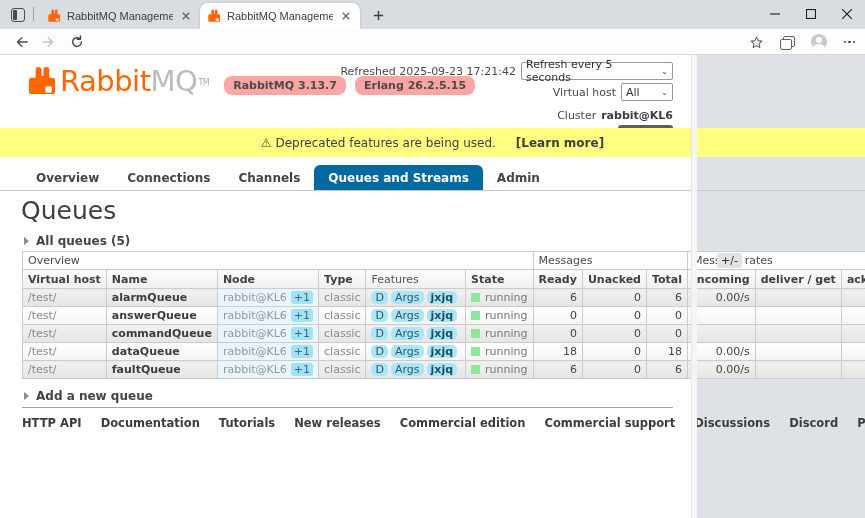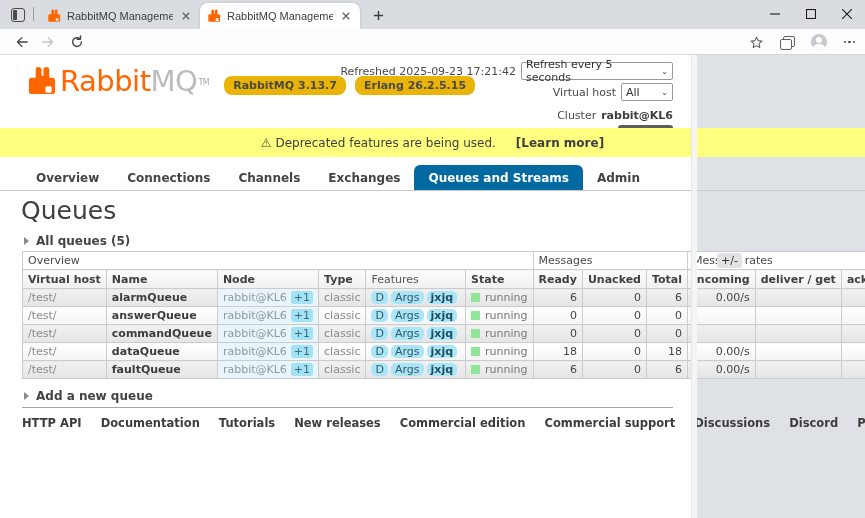--- a/index.html
+++ b/index.html
@@ -54,21 +54,21 @@
   
   .page { position:absolute; left:0; top:55px; width:697px; height:463px; background:#fff; font-size:12px; color:#484848; }
   .scroll-gutter { position:absolute; right:0; top:0; bottom:0; width:6px; background:#f5f5f5; border-left:1px solid #e6e6e6; }
 
   .rmq-head { position:absolute; left:26px; top:9px; display:flex; align-items:center; }
   .logo-mark { width:31px; height:31px; }
   .wordmark { font-size:29px; letter-spacing:-0.5px; margin-left:3px; color:#ff6600; }
   .wordmark .mq { color:#bcbcbc; }
   .wordmark .tm { font-size:8px; color:#a9a9a9; vertical-align:6px; margin-left:1px; }
   .ver-badges { display:flex; gap:9px; margin-left:15px; margin-top:8px; }
-  .ver-badge { background:#eab308; border-radius:8px; padding:3px 9px; font-size:11px; font-weight:bold; color:#4a4a4a; }
+  .ver-badge { background:#fca5a5; border-radius:8px; padding:3px 9px; font-size:11px; font-weight:bold; color:#4a4a4a; }
 
   .head-right { position:absolute; right:24px; top:7px; text-align:left; font-size:11px; color:#4a4a4a; }
   .head-right .row { margin-bottom:3px; display:flex; justify-content:flex-end; align-items:center; gap:5px; }
   .head-right b { color:#3d3d3d; }
   .sel { border:1px solid #999; border-radius:2px; background:#fff; font-size:11px; color:#333;
          padding:1px 4px; display:inline-flex; align-items:center; gap:7px; height:18px; }
   .sel .chev { font-size:8px; color:#444; }
   .logout-btn { background:#5e5e5e; color:#fff; border-radius:3px; padding:2px 7px; font-size:11px; }
 
   .banner { position:absolute; left:0; top:73px; width:865px; height:29px; background:#feff7f;
@@ -242,21 +242,20 @@
 
   <div class="banner">
     <span>⚠ Deprecated features are being used.</span>
     <b>[Learn more]</b>
   </div>
 
   <div class="nav" id="nav-tabs">
       <div class="nav-tab">Overview</div>
       <div class="nav-tab">Connections</div>
       <div class="nav-tab">Channels</div>
-      <div class="nav-tab">Exchanges</div>
       <div class="nav-tab active">Queues and Streams</div>
       <div class="nav-tab">Admin</div>
     </div>
 
   <div class="h1-title">Queues</div>
 
   <div class="toggle toggle-all">
     <span class="tri"></span>
     <span>All queues (5)</span>
   </div>

